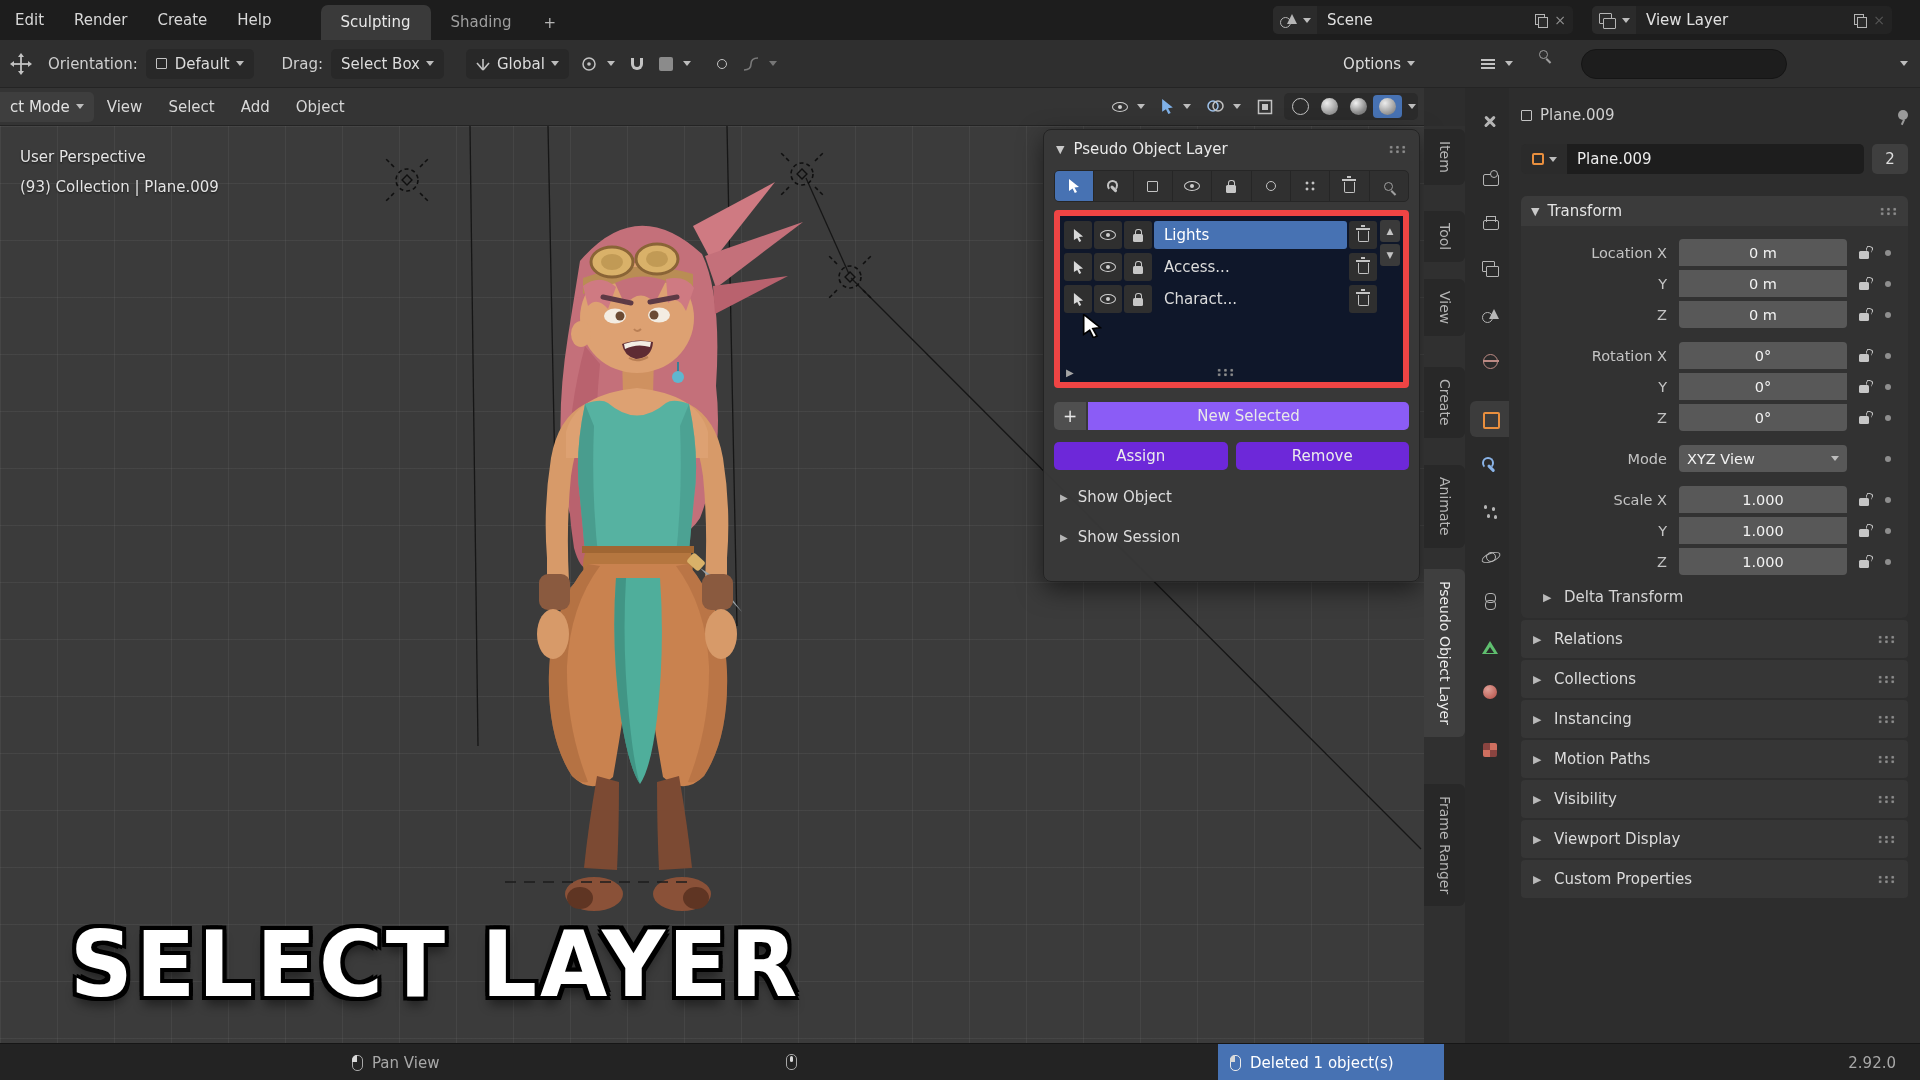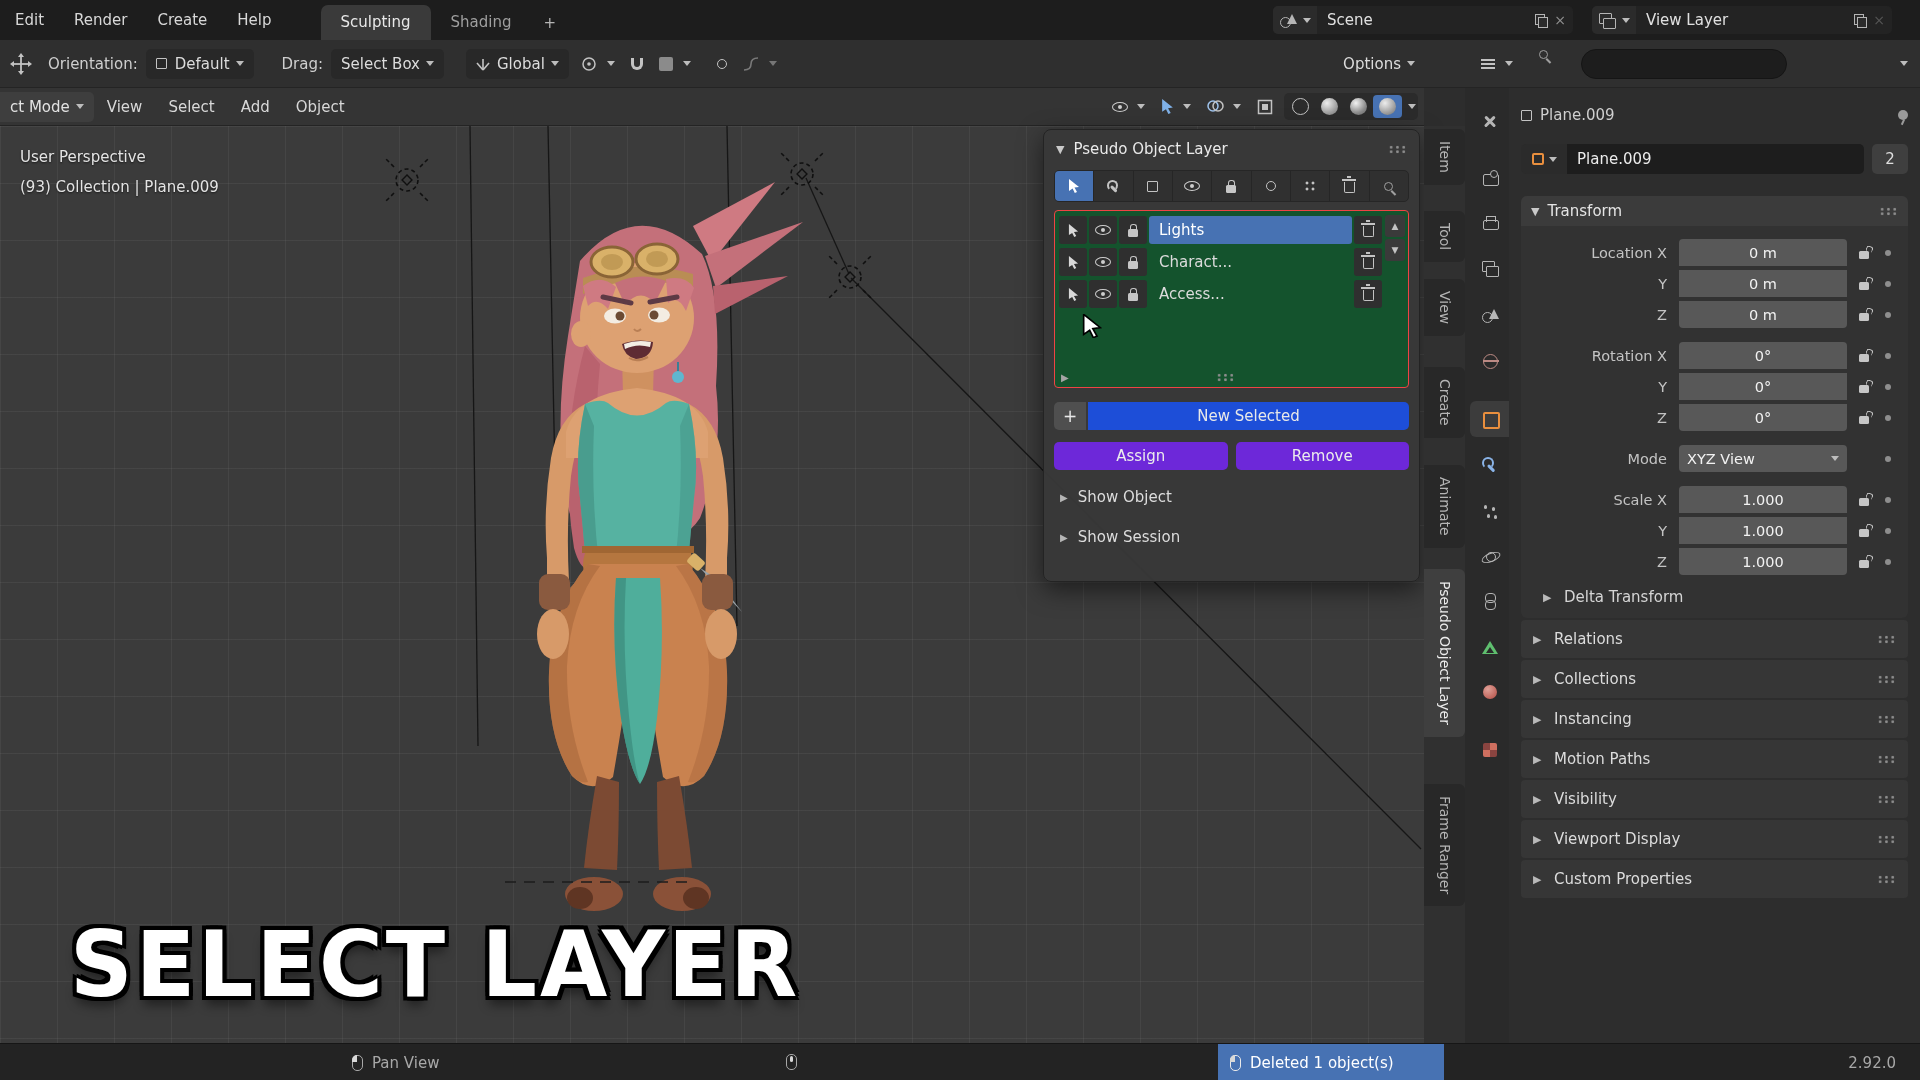--- a/index.html
+++ b/index.html
@@ -154,32 +154,32 @@
   .cpanel { height:38px;margin-top:2px;background:#363636;border-radius:4px;display:flex;align-items:center;gap:9px;padding:0 12px;color:#dcdcdc; }
   .tri { color:#b9b9b9;font-size:11px;width:12px;display:inline-block; }
 
   
   #layerpanel { left:1043px;top:129px;width:377px;height:453px;background:rgba(56,56,56,.97);border:1px solid #232323;border-radius:8px;box-shadow:0 8px 24px rgba(0,0,0,.5); }
   #lp-hdr { height:38px;display:flex;align-items:center;gap:9px;padding:0 12px;color:#eaeaea; }
   #lp-iconbar { margin:2px 10px 0;height:32px;display:flex;background:#303030;border:1px solid #262626;border-radius:5px;overflow:hidden; }
   .lp-ibtn { flex:1;display:flex;align-items:center;justify-content:center;border-right:1px solid #262626; }
   .lp-ibtn:last-child { border-right:none; }
   .lp-ibtn.active { background:#4772b3; }
-  #lp-list { position:relative;margin:8px 10px 0;height:178px;background:#14532d;border:1px solid #ef4444;border-radius:4px;padding:4px 26px 4px 4px; }
+  #lp-list { position:relative;margin:8px 10px 0;height:178px;background:#0f172a;border:6px solid #ef4444;border-radius:4px;padding:4px 26px 4px 4px; }
   .lp-row { display:flex;align-items:center;height:30px;margin-bottom:2px;gap:2px; }
   .lp-cell { width:28px;height:28px;background:#2f2f2f;border-radius:3px;display:flex;align-items:center;justify-content:center; }
   .lp-name { flex:1;height:28px;display:flex;align-items:center;padding:0 10px;color:#dcdcdc;border-radius:3px; }
   .lp-name.sel { background:#4772b3;color:#fff; }
   #lp-scroll { position:absolute;right:3px;top:4px;width:20px;display:flex;flex-direction:column;gap:2px; }
   .lp-sbtn { height:22px;background:#3a3a3a;border-radius:3px;display:flex;align-items:center;justify-content:center;font-size:9px;color:#c3c3c3; }
   #lp-listfoot { position:absolute;left:6px;right:26px;bottom:4px;display:flex;align-items:center; }
   #lp-listfoot .spacer { flex:1; }
   #lp-newrow { display:flex;margin:14px 10px 0;height:28px;gap:2px; }
   #lp-plus { width:32px;background:#4f4f4f;border-radius:5px 0 0 5px;display:flex;align-items:center;justify-content:center;color:#e8e8e8;font-size:17px; }
-  #lp-newbtn { flex:1;background:#1d4ed8;border-radius:0 5px 5px 0;display:flex;align-items:center;justify-content:center;color:#e8e8e8; }
+  #lp-newbtn { flex:1;background:#8b5cf6;border-radius:0 5px 5px 0;display:flex;align-items:center;justify-content:center;color:#e8e8e8; }
   #lp-ar { display:flex;margin:12px 10px 0;gap:8px; }
   .lp-btn { flex:1;height:28px;background:#6d28d9;border-radius:5px;display:flex;align-items:center;justify-content:center;color:#ececec; }
   .lp-showrow { display:flex;align-items:center;gap:10px;margin:18px 16px 0;color:#dcdcdc; }
 
   
   #statusbar { left:0;top:1043px;width:1920px;height:37px;background:#232323;border-top:1px solid #161616; }
   #sb-pan { position:absolute;left:352px;top:0;height:37px;display:flex;align-items:center;gap:9px;color:#a8a8a8; }
   #sb-mid { position:absolute;left:786px;top:10px; }
   #sb-msg { position:absolute;left:1218px;top:0;width:226px;height:37px;background:#4772b3;display:flex;align-items:center;gap:9px;padding:0 12px;color:#fff; }
   #sb-version { position:absolute;right:24px;top:0;height:37px;display:flex;align-items:center;color:#a8a8a8; }
@@ -525,38 +525,38 @@
           <svg class="cursor-arrow-svg" width="11" height="13" viewBox="0 0 12 14">
               <path d="M1 0 L11 8 L6.5 8.6 L9 13 L6.8 14 L4.6 9.6 L1 12 Z" fill="#d8d8d8"></path>
             </svg>
         </span>
         <span class="lp-cell">
             <span class="ic-eye"></span>
           </span>
         <span class="lp-cell">
             <span class="ic-lock"></span>
           </span>
-        <span class="lp-name">Charact...</span>
+        <span class="lp-name">Access...</span>
         <span class="lp-cell">
             <span class="ic-trash"></span>
           </span>
       </div>
       <div class="lp-row">
         <span class="lp-cell">
           <svg class="cursor-arrow-svg" width="11" height="13" viewBox="0 0 12 14">
               <path d="M1 0 L11 8 L6.5 8.6 L9 13 L6.8 14 L4.6 9.6 L1 12 Z" fill="#d8d8d8"></path>
             </svg>
         </span>
         <span class="lp-cell">
             <span class="ic-eye"></span>
           </span>
         <span class="lp-cell">
             <span class="ic-lock"></span>
           </span>
-        <span class="lp-name">Access...</span>
+        <span class="lp-name">Charact...</span>
         <span class="lp-cell">
             <span class="ic-trash"></span>
           </span>
       </div>
       <div id="lp-scroll">
         <span class="lp-sbtn glyph">▲</span>
         <span class="lp-sbtn glyph">▼</span>
       </div>
       <div id="lp-listfoot">
         <span class="glyph" style="font-size:10px;color:#a5a5a5">▶</span>

